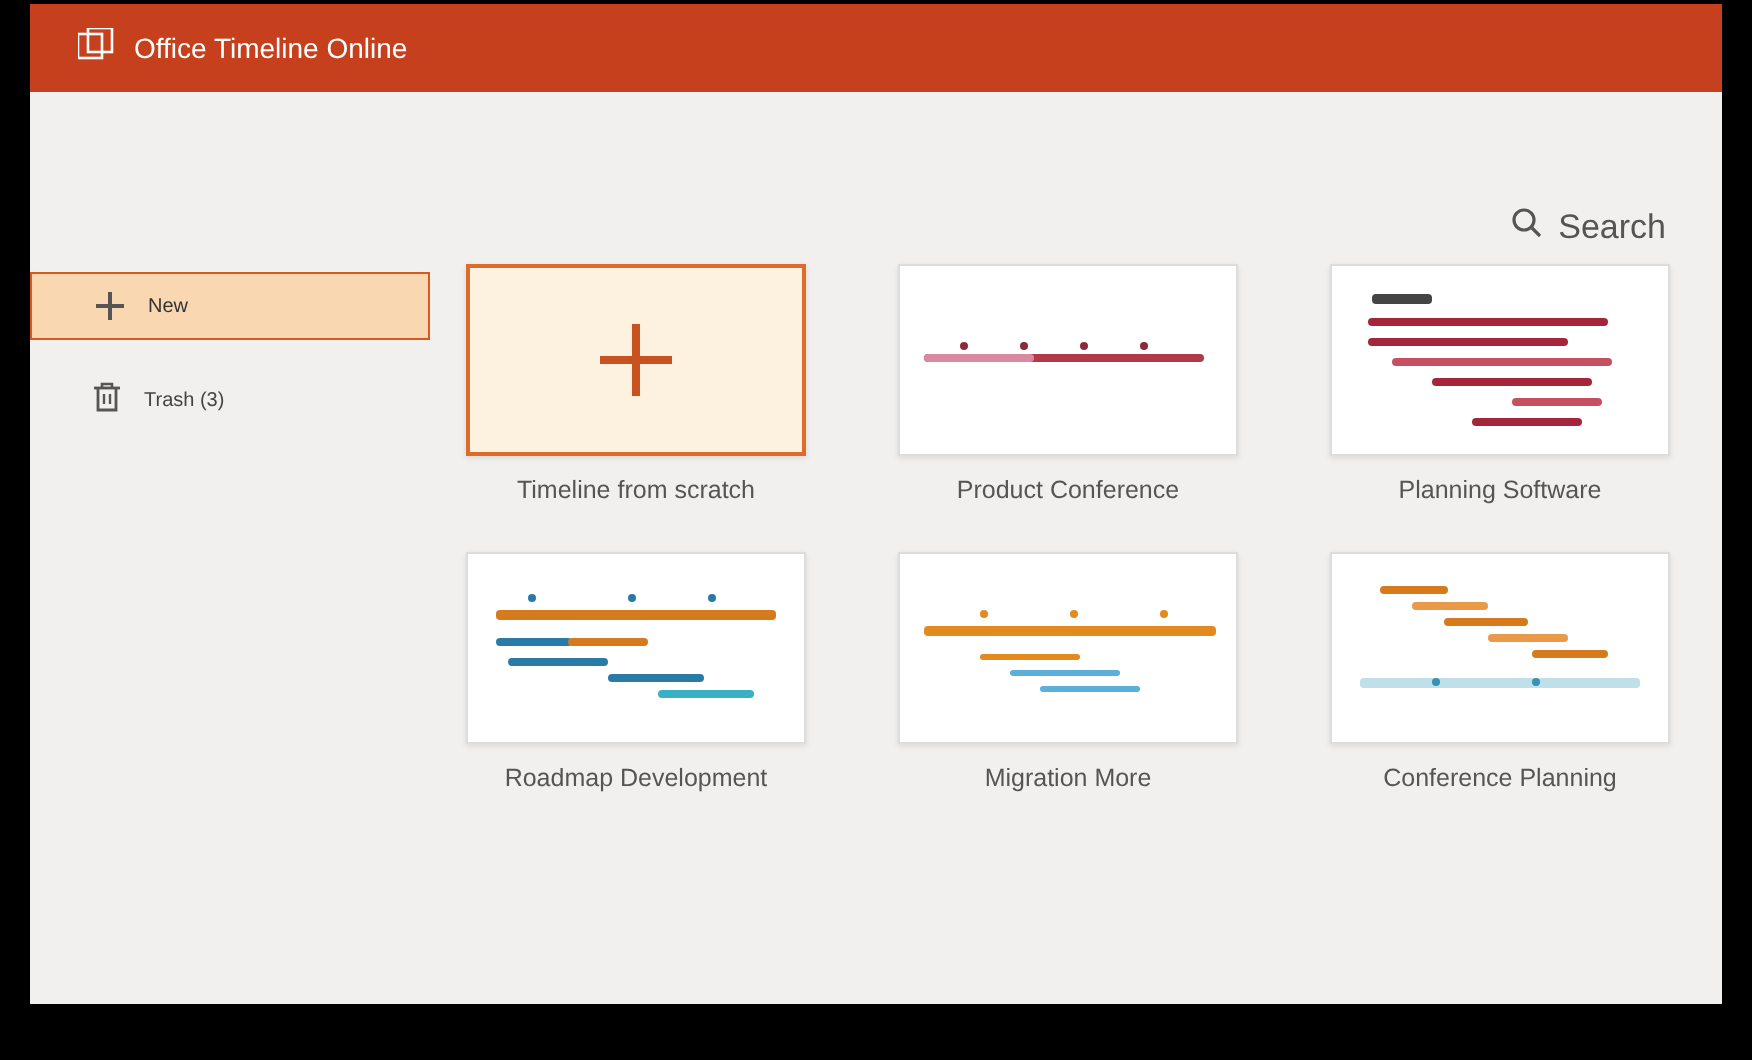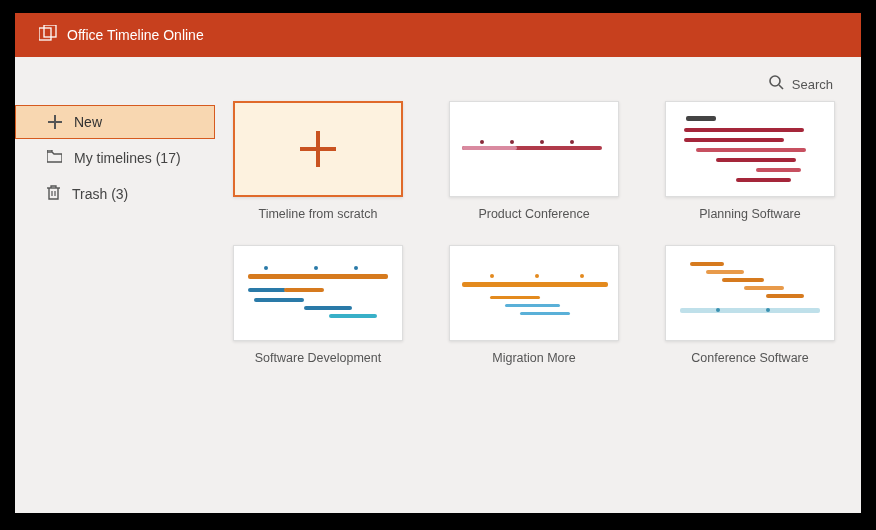--- a/index.html
+++ b/index.html
@@ -5,21 +5,21 @@
   * { box-sizing: border-box; margin: 0; padding: 0; }
   body {
     font-family: "Segoe UI", Arial, sans-serif;
     background: #000;
     width: 876px;
     height: 530px;
     overflow: hidden;
   }
   .frame {
     position: absolute;
-    left: 15px; top: 13px;
+    left: 15px; top: 2px;
     width: 846px; height: 500px;
     background: #f2f0ef;
     display: flex;
     flex-direction: column;
   }
   .header {
     height: 44px;
     background: #c7401e;
     display: flex;
     align-items: center;
@@ -32,40 +32,41 @@
     flex: 1;
     display: flex;
     flex-direction: column;
   }
   .search-row {
     display: flex;
     justify-content: flex-end;
     align-items: center;
     padding: 18px 28px 8px 0;
     color: #555;
-    font-size: 13px;
+    font-size: 17px;
+    margin-top: 40px;
   }
   .search-row svg { margin-right: 8px; }
   .content {
     flex: 1;
     display: flex;
   }
   .sidebar {
     width: 200px;
     padding-top: 4px;
   }
   .side-item {
     display: flex;
     align-items: center;
     height: 34px;
     padding-left: 32px;
-    font-size: 14px;
+    font-size: 10px;
     color: #444;
     cursor: pointer;
-    margin-bottom: 2px;
+    margin-bottom: 13px;
   }
   .side-item svg, .side-item .plus-ic { margin-right: 12px; flex-shrink:0; }
   .side-item.active {
     background: #f8d7b1;
     border: 1px solid #d65a1f;
     color: #333;
   }
   .plus-ic {
     width: 14px; height: 14px;
     position: relative;
@@ -174,28 +175,20 @@
     <div class="content">
 
       <div class="sidebar">
 
         <div class="side-item active">
           <span class="plus-ic"></span>
           <span>New</span>
         </div>
 
 
-        <div class="side-item">
-          <span>
-            <svg width="15" height="13" viewBox="0 0 15 13">
-              <path d="M0 2 L5 2 L7 4 L15 4 L15 12 L0 12 Z M0 2 L0 0 L5 0 L5 2" fill="none" stroke="#555" stroke-width="1.4"></path>
-            </svg>
-          </span>
-          <span>My timelines (17)</span>
-        </div>
 
         <div class="side-item">
           <span>
             <svg width="13" height="15" viewBox="0 0 13 15">
               <line x1="0" y1="3" x2="13" y2="3" stroke="#555" stroke-width="1.4"></line>
               <path d="M2 3 L2 14 L11 14 L11 3" fill="none" stroke="#555" stroke-width="1.4"></path>
               <line x1="5" y1="6" x2="5" y2="11" stroke="#555" stroke-width="1.2"></line>
               <line x1="8" y1="6" x2="8" y2="11" stroke="#555" stroke-width="1.2"></line>
               <path d="M4 3 L4 1 L9 1 L9 3" fill="none" stroke="#555" stroke-width="1.3"></path>
             </svg>
@@ -244,21 +237,21 @@
               <div class="bar" style="left:14px;top:28px;width:140px;background:#d67a1e;height:5px;"></div>
               <div class="bar" style="left:14px;top:42px;width:38px;background:#2a7aa8;"></div>
               <div class="bar" style="left:50px;top:42px;width:40px;background:#d67a1e;"></div>
               <div class="bar" style="left:20px;top:52px;width:50px;background:#2a7aa8;"></div>
               <div class="bar" style="left:70px;top:60px;width:48px;background:#2a7aa8;"></div>
               <div class="bar" style="left:95px;top:68px;width:48px;background:#38b0c8;"></div>
               <div class="mark" style="left:30px;top:20px;background:#2a7aa8;"></div>
               <div class="mark" style="left:80px;top:20px;background:#2a7aa8;"></div>
               <div class="mark" style="left:120px;top:20px;background:#2a7aa8;"></div>
             </div>
-            <div class="tile-label">Software Development</div>
+            <div class="tile-label">Roadmap Development</div>
           </div>
 
           <div class="tile">
             <div class="thumb">
               <div class="bar" style="left:12px;top:36px;width:146px;background:#e38a1e;height:5px;"></div>
               <div class="bar" style="left:40px;top:50px;width:50px;background:#e38a1e;height:3px;"></div>
               <div class="bar" style="left:55px;top:58px;width:55px;background:#5ab0d8;height:3px;"></div>
               <div class="bar" style="left:70px;top:66px;width:50px;background:#5ab0d8;height:3px;"></div>
               <div class="mark" style="left:40px;top:28px;background:#e38a1e;"></div>
               <div class="mark" style="left:85px;top:28px;background:#e38a1e;"></div>
@@ -271,21 +264,21 @@
             <div class="thumb">
               <div class="bar" style="left:24px;top:16px;width:34px;background:#d67a1e;"></div>
               <div class="bar" style="left:40px;top:24px;width:38px;background:#e89a4a;"></div>
               <div class="bar" style="left:56px;top:32px;width:42px;background:#d67a1e;"></div>
               <div class="bar" style="left:78px;top:40px;width:40px;background:#e89a4a;"></div>
               <div class="bar" style="left:100px;top:48px;width:38px;background:#d67a1e;"></div>
               <div class="bar" style="left:14px;top:62px;width:140px;background:#bfe0ea;height:5px;"></div>
               <div class="mark" style="left:50px;top:62px;background:#3a90b0;"></div>
               <div class="mark" style="left:100px;top:62px;background:#3a90b0;"></div>
             </div>
-            <div class="tile-label">Conference Software</div>
+            <div class="tile-label">Conference Planning</div>
           </div>
 
         </div>
 
       </div>
 
     </div>
   </div>
 </div>
 

